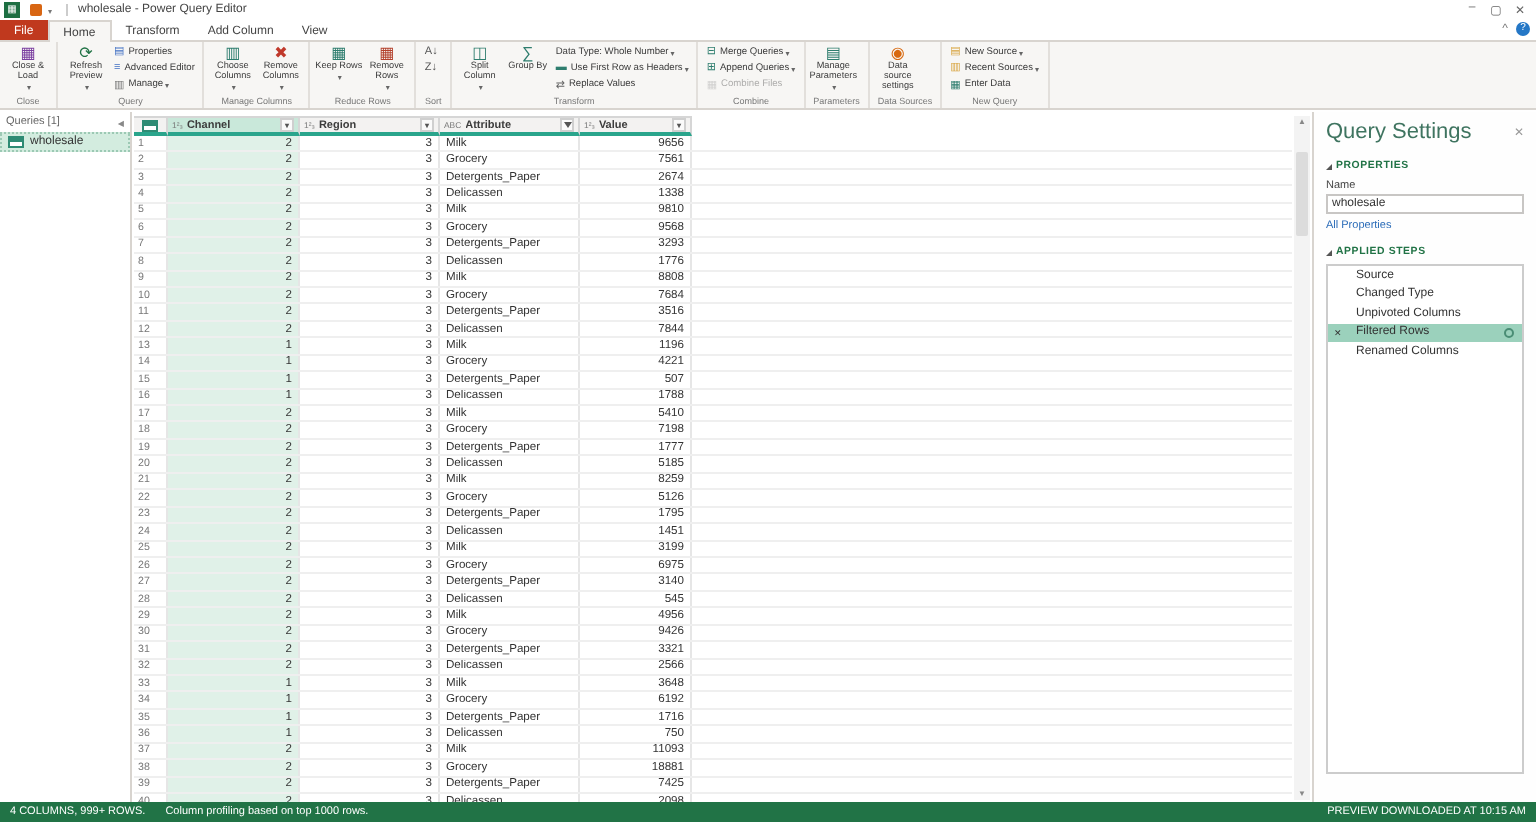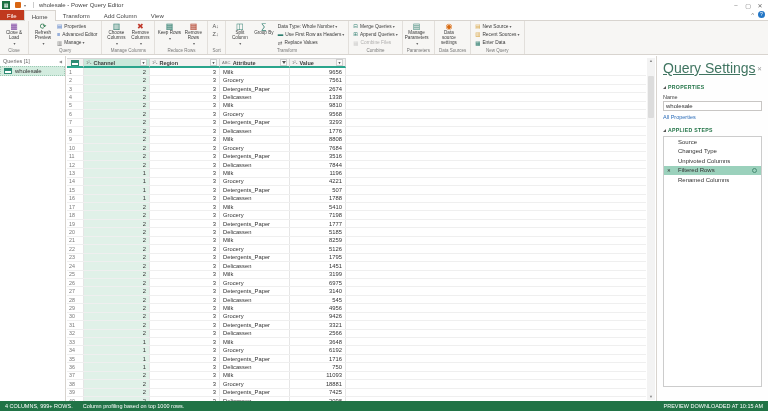--- a/index.html
+++ b/index.html
@@ -63,21 +63,21 @@
   .cell.at { width:70px; padding-left:3px; }
   .cell.vl { width:56px; justify-content:flex-end; padding-right:3px; }
   
   .vscroll { position:absolute; top:2px; right:1px; bottom:1px; width:8px; background:#f3f3f3; display:flex; flex-direction:column; align-items:center; }
   .vs-arrow { font-size:4px; color:#888; line-height:6px; height:6px; }
   .vs-thumb { width:6px; height:42px; background:#dcdcdc; margin-top:12px; border-radius:1px; }
   .vs-spacer { flex:1; }
   
   .settings-pane { width:112px; border-left:1px solid #d8d4cf; background:#fefefe; display:flex; flex-direction:column; padding:4px 6px 14px; }
   .qs-titlerow { display:flex; align-items:center; justify-content:space-between; margin-bottom:5px; }
-  .qs-title { font-size:14px; color:#3f7460;text-decoration:underline; }
+  .qs-title { font-size:11px; color:#3f7460; }
   .qs-close { font-size:6px; color:#999; }
   .section-hdr { display:flex; align-items:center; gap:2px; font-size:5.2px; font-weight:bold; color:#217346; letter-spacing:.3px; margin:3px 0 2px; }
   .tri { width:0; height:0; border-left:3px solid transparent; border-bottom:3px solid #555; }
   .fld-label { font-size:5.5px; color:#444; margin:2px 0 1px; }
   .txt-input { width:100%; height:10px; border:1px solid #c8c6c4; font-size:6px; padding:0 2px; font-family:"Liberation Sans", sans-serif; color:#333; background:#fff; }
   .link { font-size:5.5px; color:#2b6cb8; margin:3px 0 4px; }
   .steps-box { border:1px solid #ccc; background:#fff; flex:1; margin-top:1px; overflow:hidden; }
   .step { position:relative; height:9.5px; display:flex; align-items:center; font-size:6px; color:#333; padding-left:14px; padding-right:4px; }
   .step.sel { background:#9bd1bc; }
   .step-del { position:absolute; left:3px; font-size:4.5px; color:#333; display:none; }

